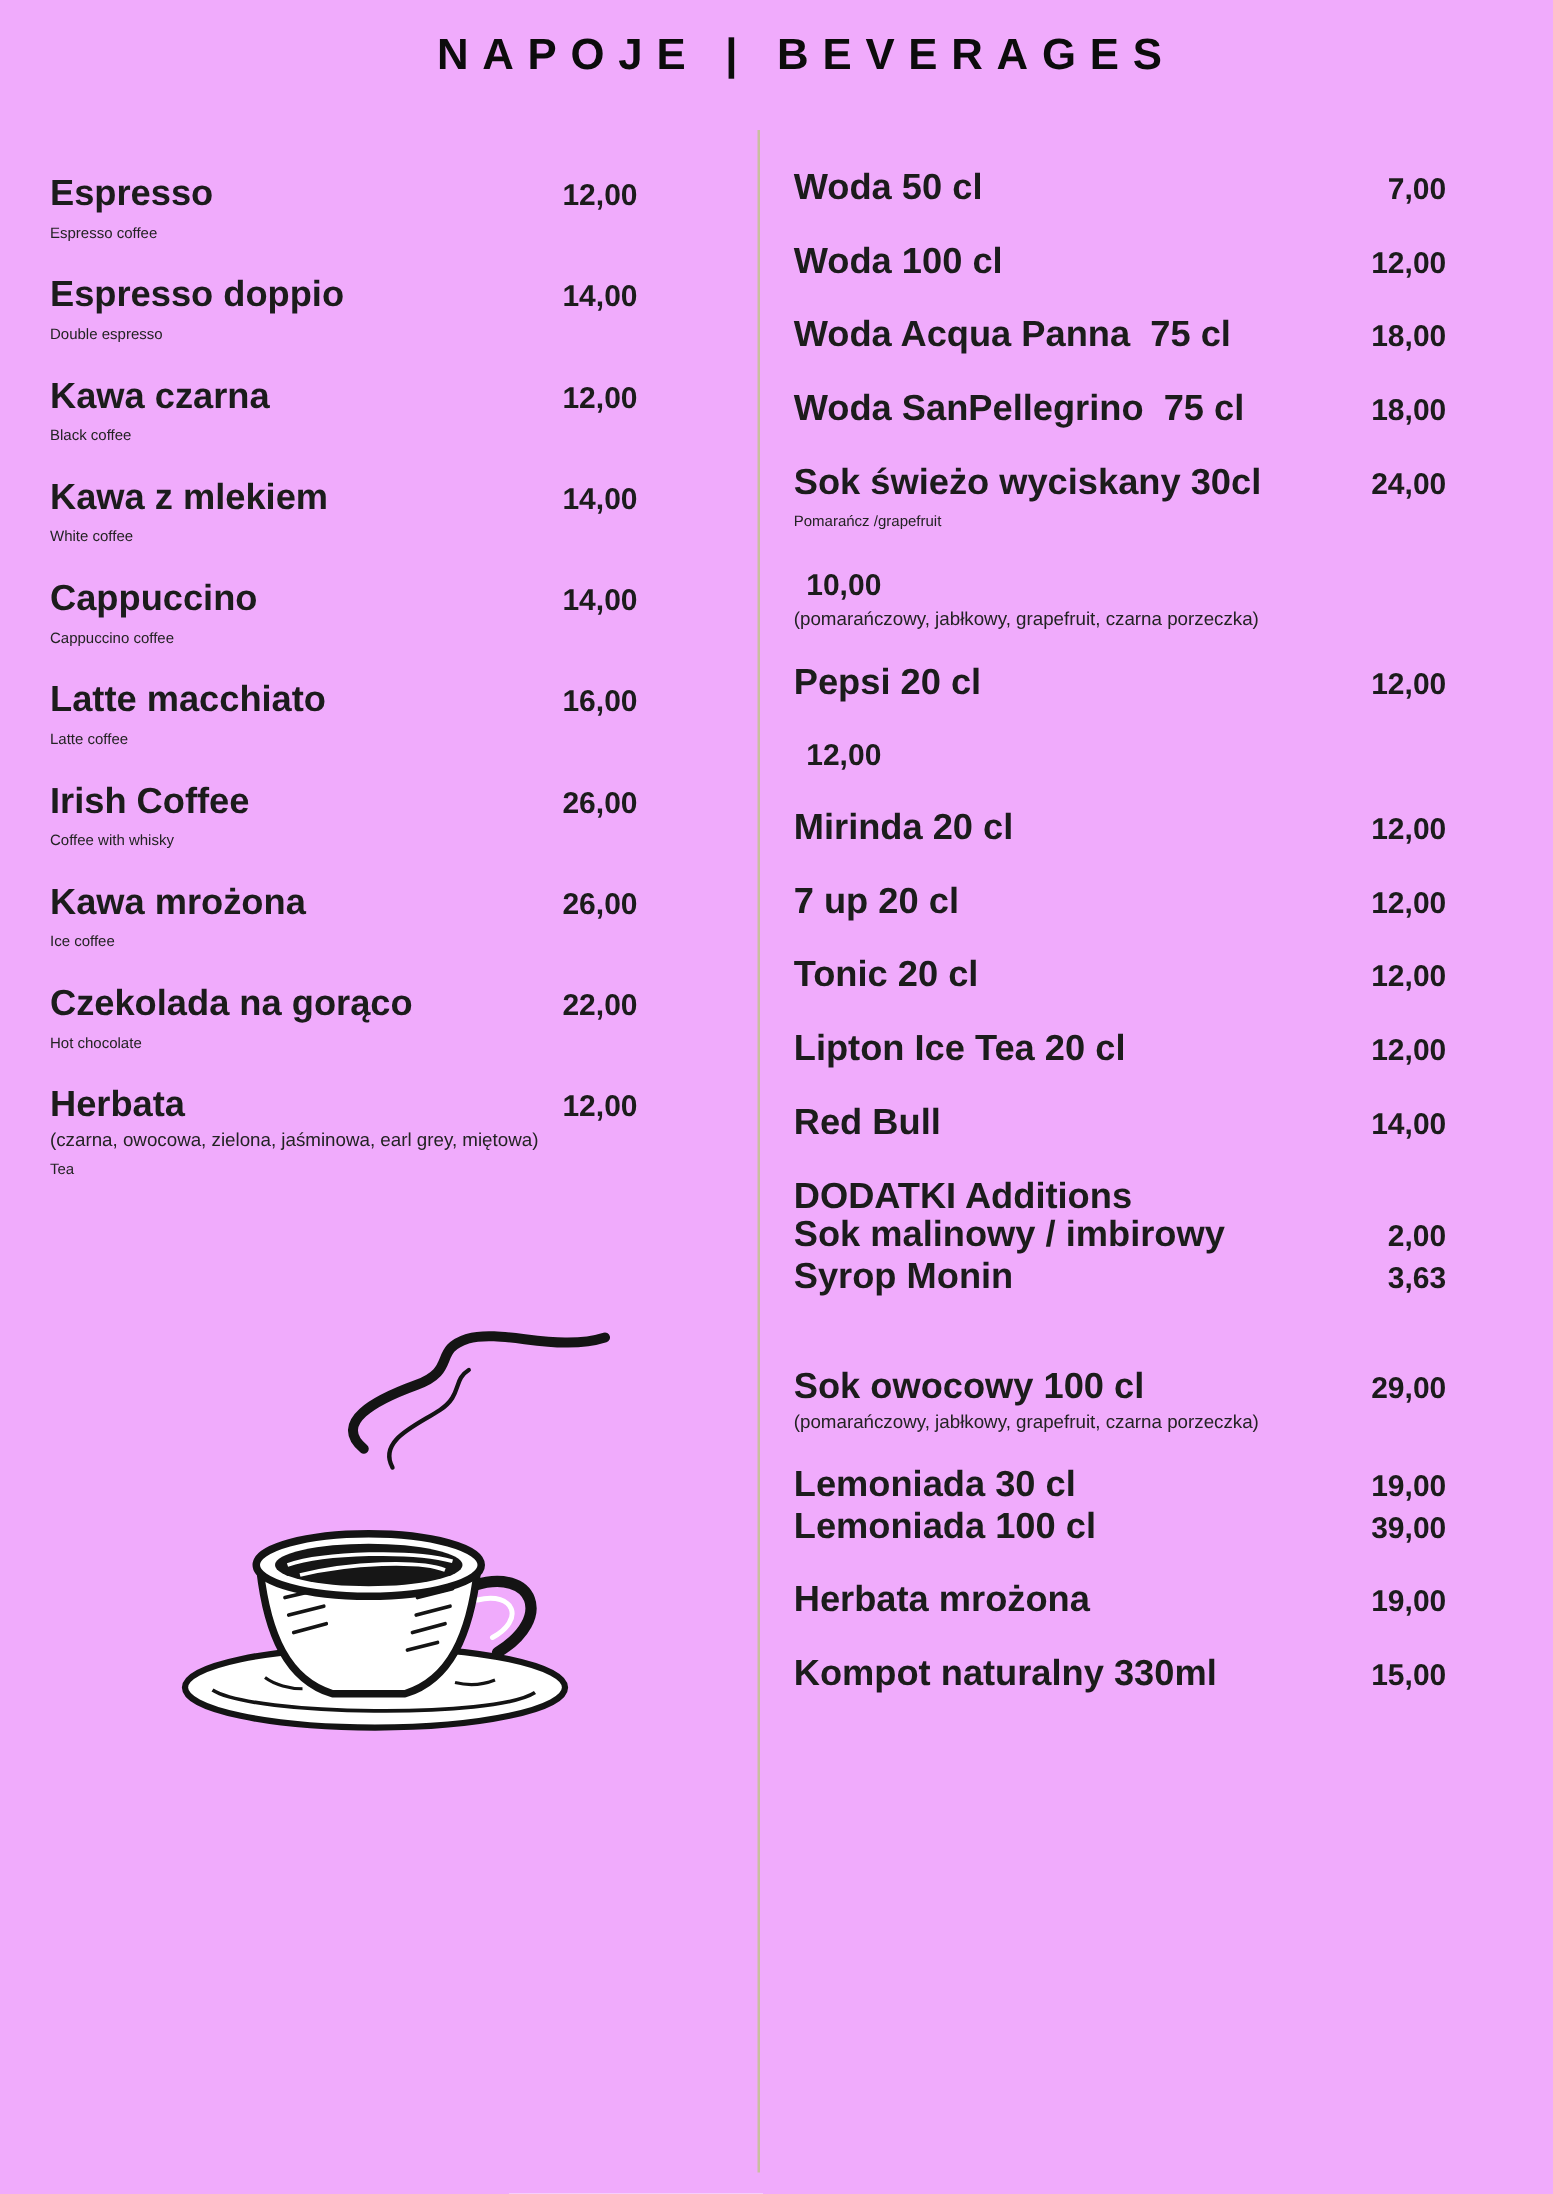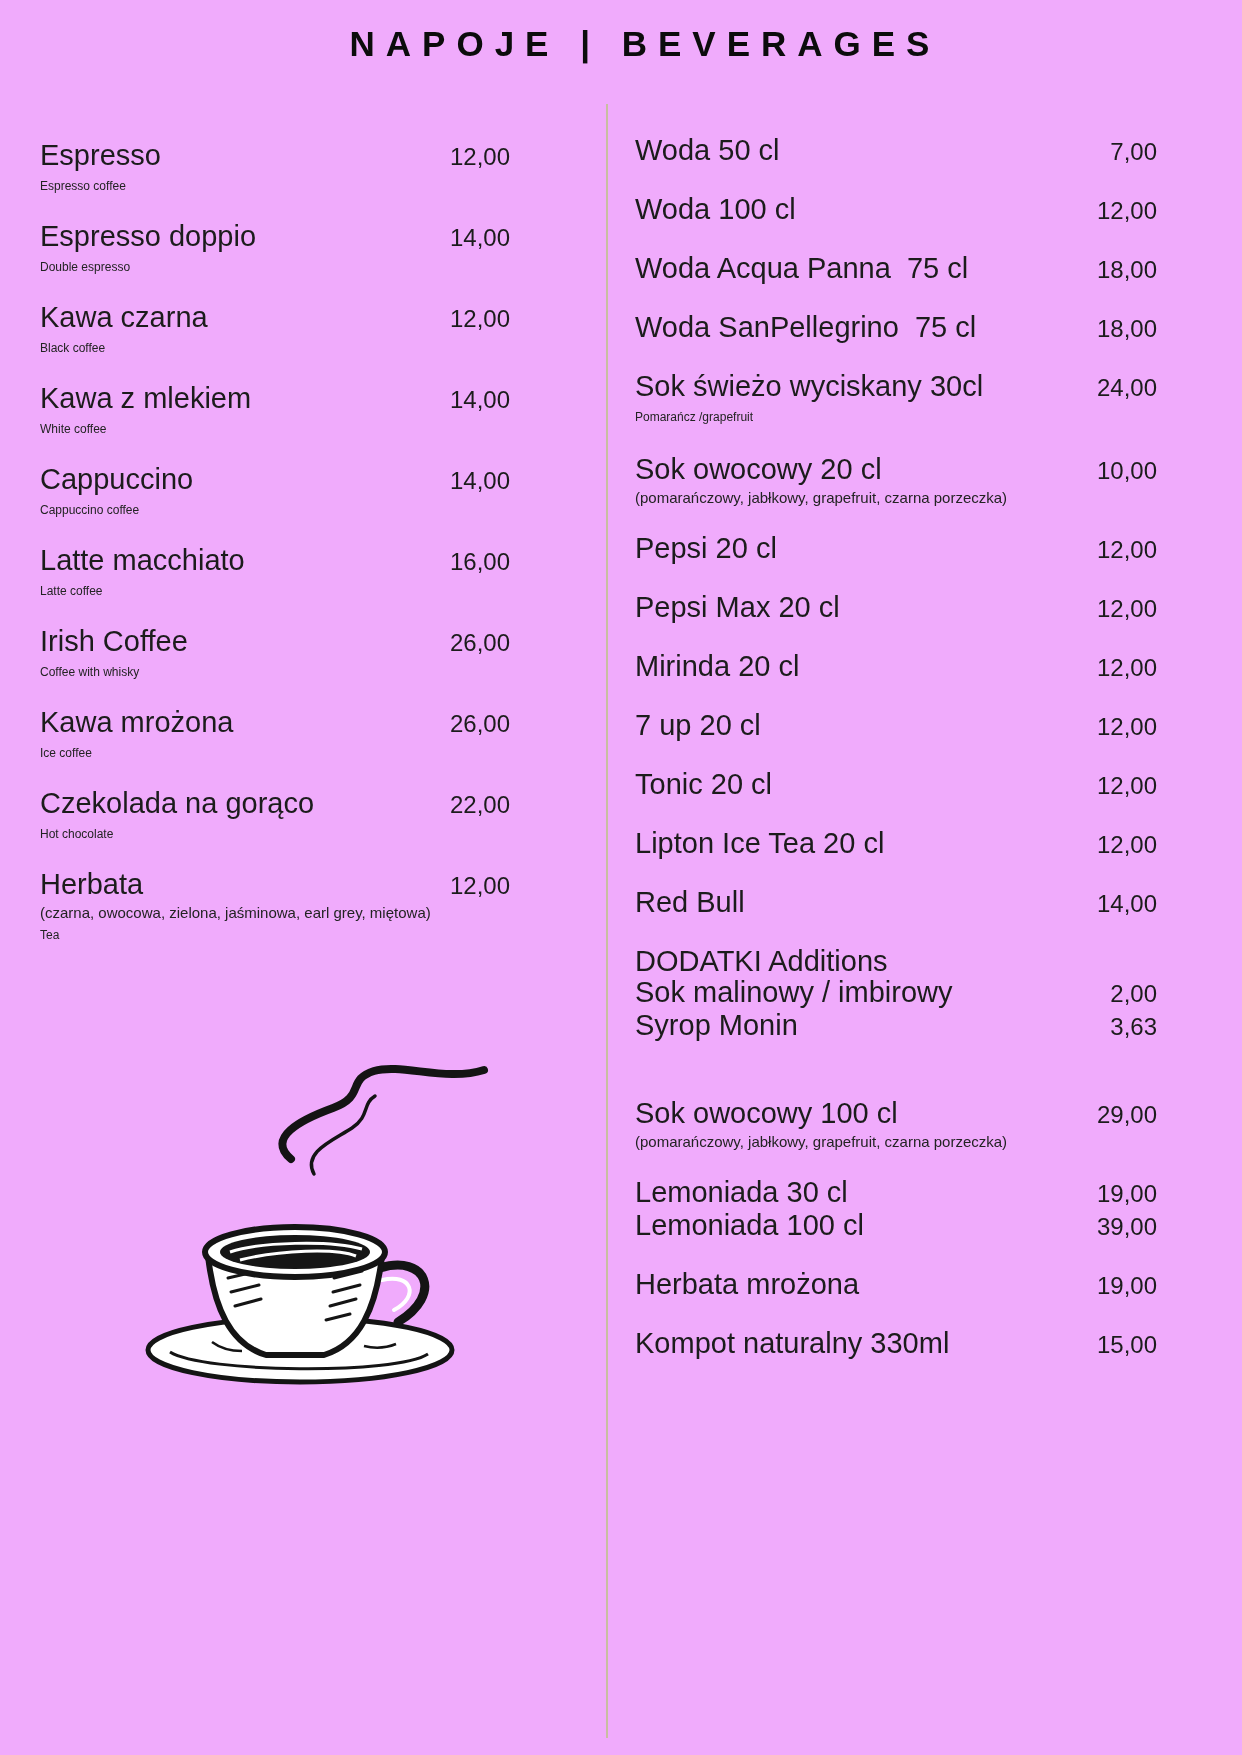--- a/index.html
+++ b/index.html
@@ -13,21 +13,21 @@
 
   .col { position:absolute; }
   .col-left  { left:40px;  top:138px; width:470px; }
   .col-right { left:635px; top:133px; width:522px; }
 
   .menu-item { margin-bottom:23px; }
   .col-left .menu-item { margin-bottom:21px; }
   .menu-item.tight { margin-bottom:-3px; }
   .menu-item.gap-top { margin-top:52px; }
 
-  .row { display:flex; align-items:baseline; }
+  .row { display:flex; align-items:baseline;font-weight:bold; }
   .item-name  { flex:1 1 auto; font-size:29px; line-height:34px; color:#1c1c1c; white-space:pre-wrap; }
   .item-price { flex:0 0 auto; font-size:24px; line-height:34px; text-align:right; padding-left:10px; color:#1c1c1c; }
   .item-sub   { font-size:12px;   line-height:24px; color:#232323; }
   .item-note  { font-size:15px; line-height:20px; color:#232323; }
   .item-sub:empty, .item-note:empty, .item-price:empty { display:none; }
 
   .cup-art { position:absolute; left:128px; top:1056px; width:415px; height:330px; }
 </style>
 </head>
 <body>
@@ -168,39 +168,37 @@
     <div class="row">
       <span class="item-name">Sok świeżo wyciskany 30cl</span>
       <span class="item-price">24,00</span>
     </div>
     <div class="item-sub">Pomarańcz /grapefruit</div>
 
   </div>
 
   <div class="menu-item">
     <div class="row">
-      <span class="item-name">Sok owocowy 20 cl</span>
       <span class="item-price">10,00</span>
     </div>
 
     <div class="item-note">(pomarańczowy, jabłkowy, grapefruit, czarna porzeczka)</div>
 
   </div>
 
   <div class="menu-item">
     <div class="row">
       <span class="item-name">Pepsi 20 cl</span>
       <span class="item-price">12,00</span>
     </div>
 
   </div>
 
   <div class="menu-item">
     <div class="row">
-      <span class="item-name">Pepsi Max 20 cl</span>
       <span class="item-price">12,00</span>
     </div>
 
   </div>
 
   <div class="menu-item">
     <div class="row">
       <span class="item-name">Mirinda 20 cl</span>
       <span class="item-price">12,00</span>
     </div>

